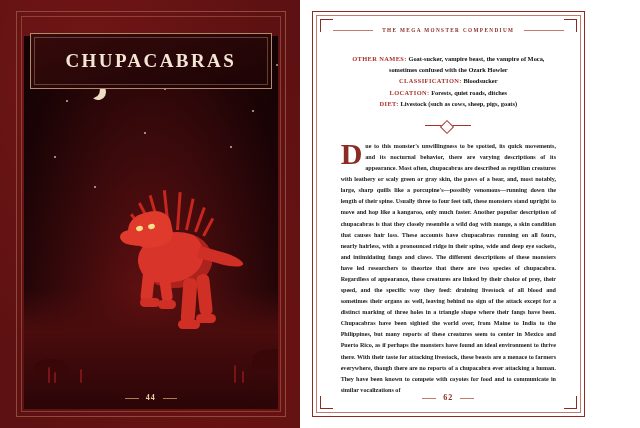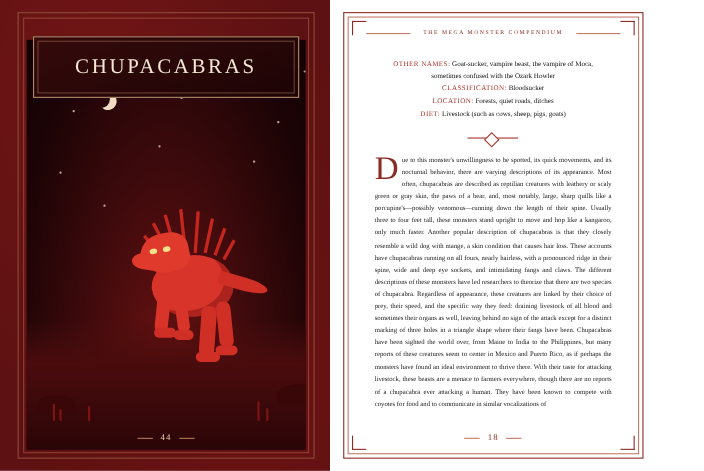--- a/index.html
+++ b/index.html
@@ -1,21 +1,21 @@
 <!DOCTYPE html>
 <html><head>
 <meta charset="utf-8">
 <style>
   html,body{margin:0;padding:0;}
   body{
     width:640px;height:428px;overflow:hidden;
     background:#ffffff;
     font-family:"Liberation Serif", serif;
   }
-  .spread{position:relative;width:599px;height:428px;display:flex;}
+  .spread{position:relative;width:599px;height:428px;display:flex;font-weight:bold;}
 
   
   .left-page{
     position:relative;
     width:320px;height:428px;
     background:#5e1112;
     background-image:
       radial-gradient(ellipse at 30% 20%, rgba(130,25,25,.55), rgba(0,0,0,0) 60%),
       radial-gradient(ellipse at 75% 80%, rgba(120,20,20,.45), rgba(0,0,0,0) 65%);
     box-sizing:border-box;
@@ -280,18 +280,18 @@
 
       <div class="divider"></div>
 
       <div class="body-col">
         <p>
           <span class="dropcap">D</span><span>ue to this monster's unwillingness to be spotted, its quick movements, and its nocturnal behavior, there are varying descriptions of its appearance. Most often, chupacabras are described as reptilian creatures with leathery or scaly green or gray skin, the paws of a bear, and, most notably, large, sharp quills like a porcupine's—possibly venomous—running down the length of their spine. Usually three to four feet tall, these monsters stand upright to move and hop like a kangaroo, only much faster. Another popular description of chupacabras is that they closely resemble a wild dog with mange, a skin condition that causes hair loss. These accounts have chupacabras running on all fours, nearly hairless, with a pronounced ridge in their spine, wide and deep eye sockets, and intimidating fangs and claws. The different descriptions of these monsters have led researchers to theorize that there are two species of chupacabra. Regardless of appearance, these creatures are linked by their choice of prey, their speed, and the specific way they feed: draining livestock of all blood and sometimes their organs as well, leaving behind no sign of the attack except for a distinct marking of three holes in a triangle shape where their fangs have been. Chupacabras have been sighted the world over, from Maine to India to the Philippines, but many reports of these creatures seem to center in Mexico and Puerto Rico, as if perhaps the monsters have found an ideal environment to thrive there. With their taste for attacking livestock, these beasts are a menace to farmers everywhere, though there are no reports of a chupacabra ever attacking a human. They have been known to compete with coyotes for food and to communicate in similar vocalizations of</span>
         </p>
       </div>
 
       <div class="folio-r">
-        <span>18</span>
+        <span>62</span>
       </div>
     </div>
   </div>
 
 </div>
 
 </body></html>

